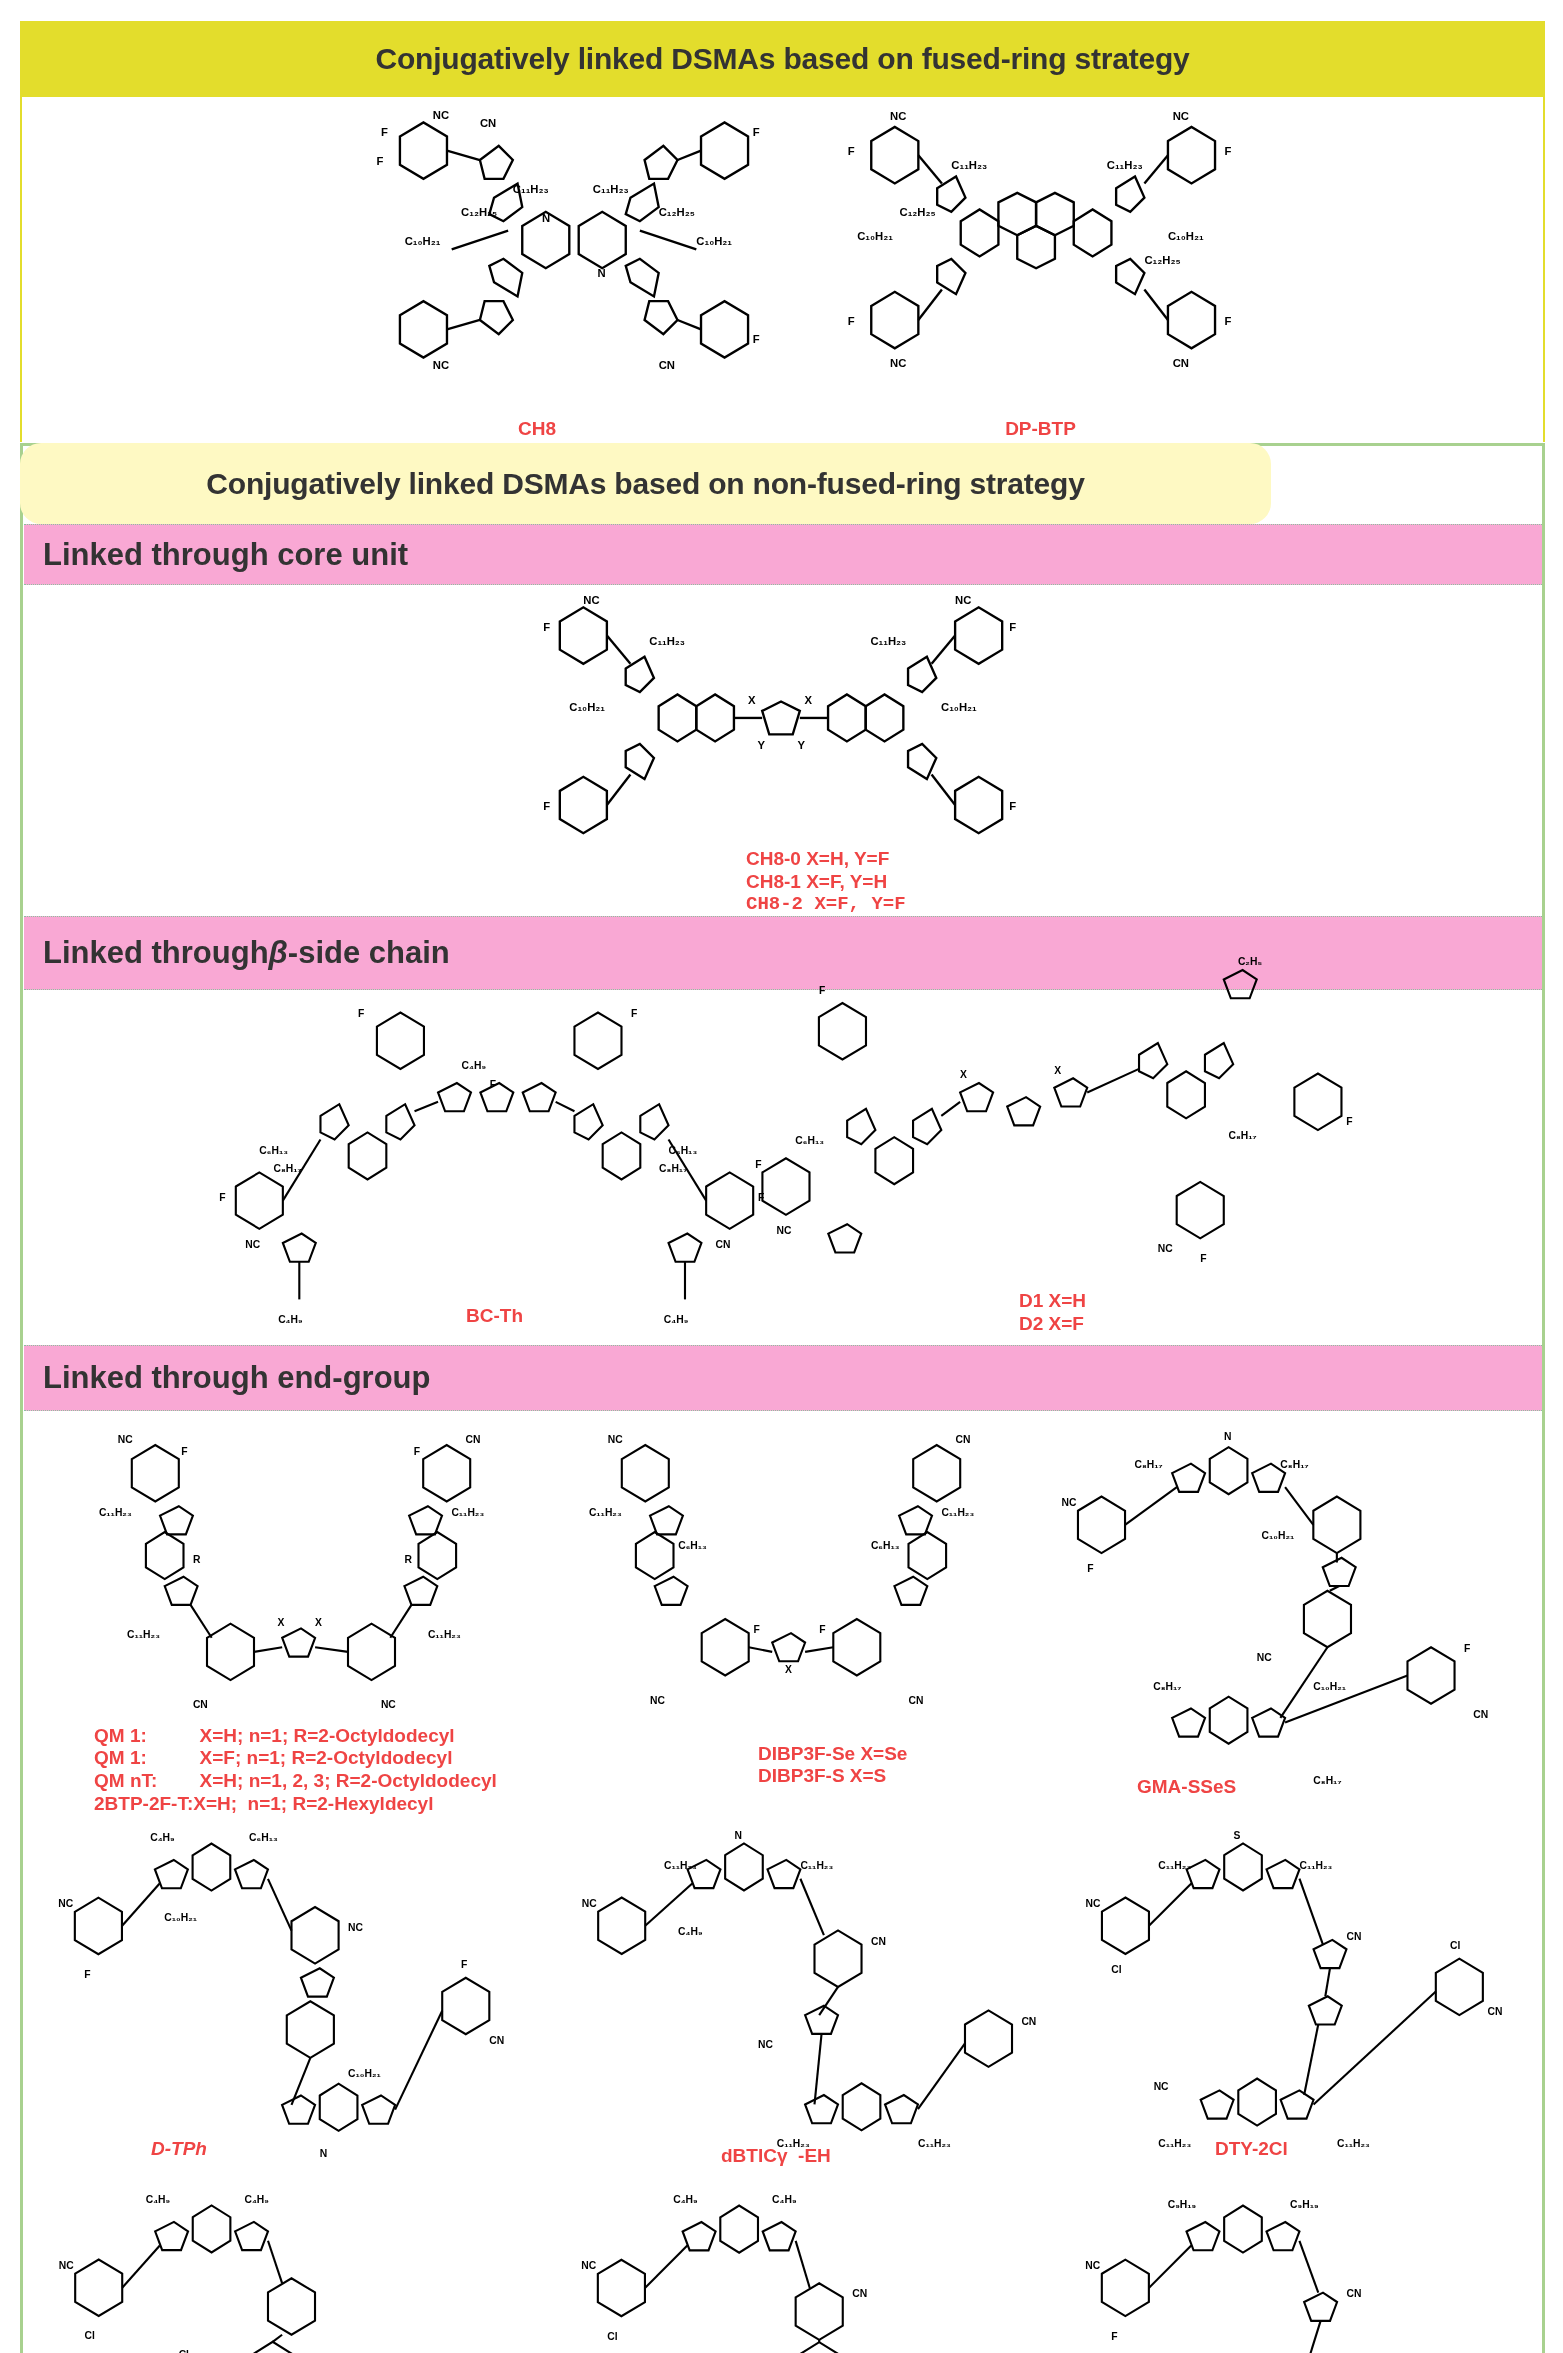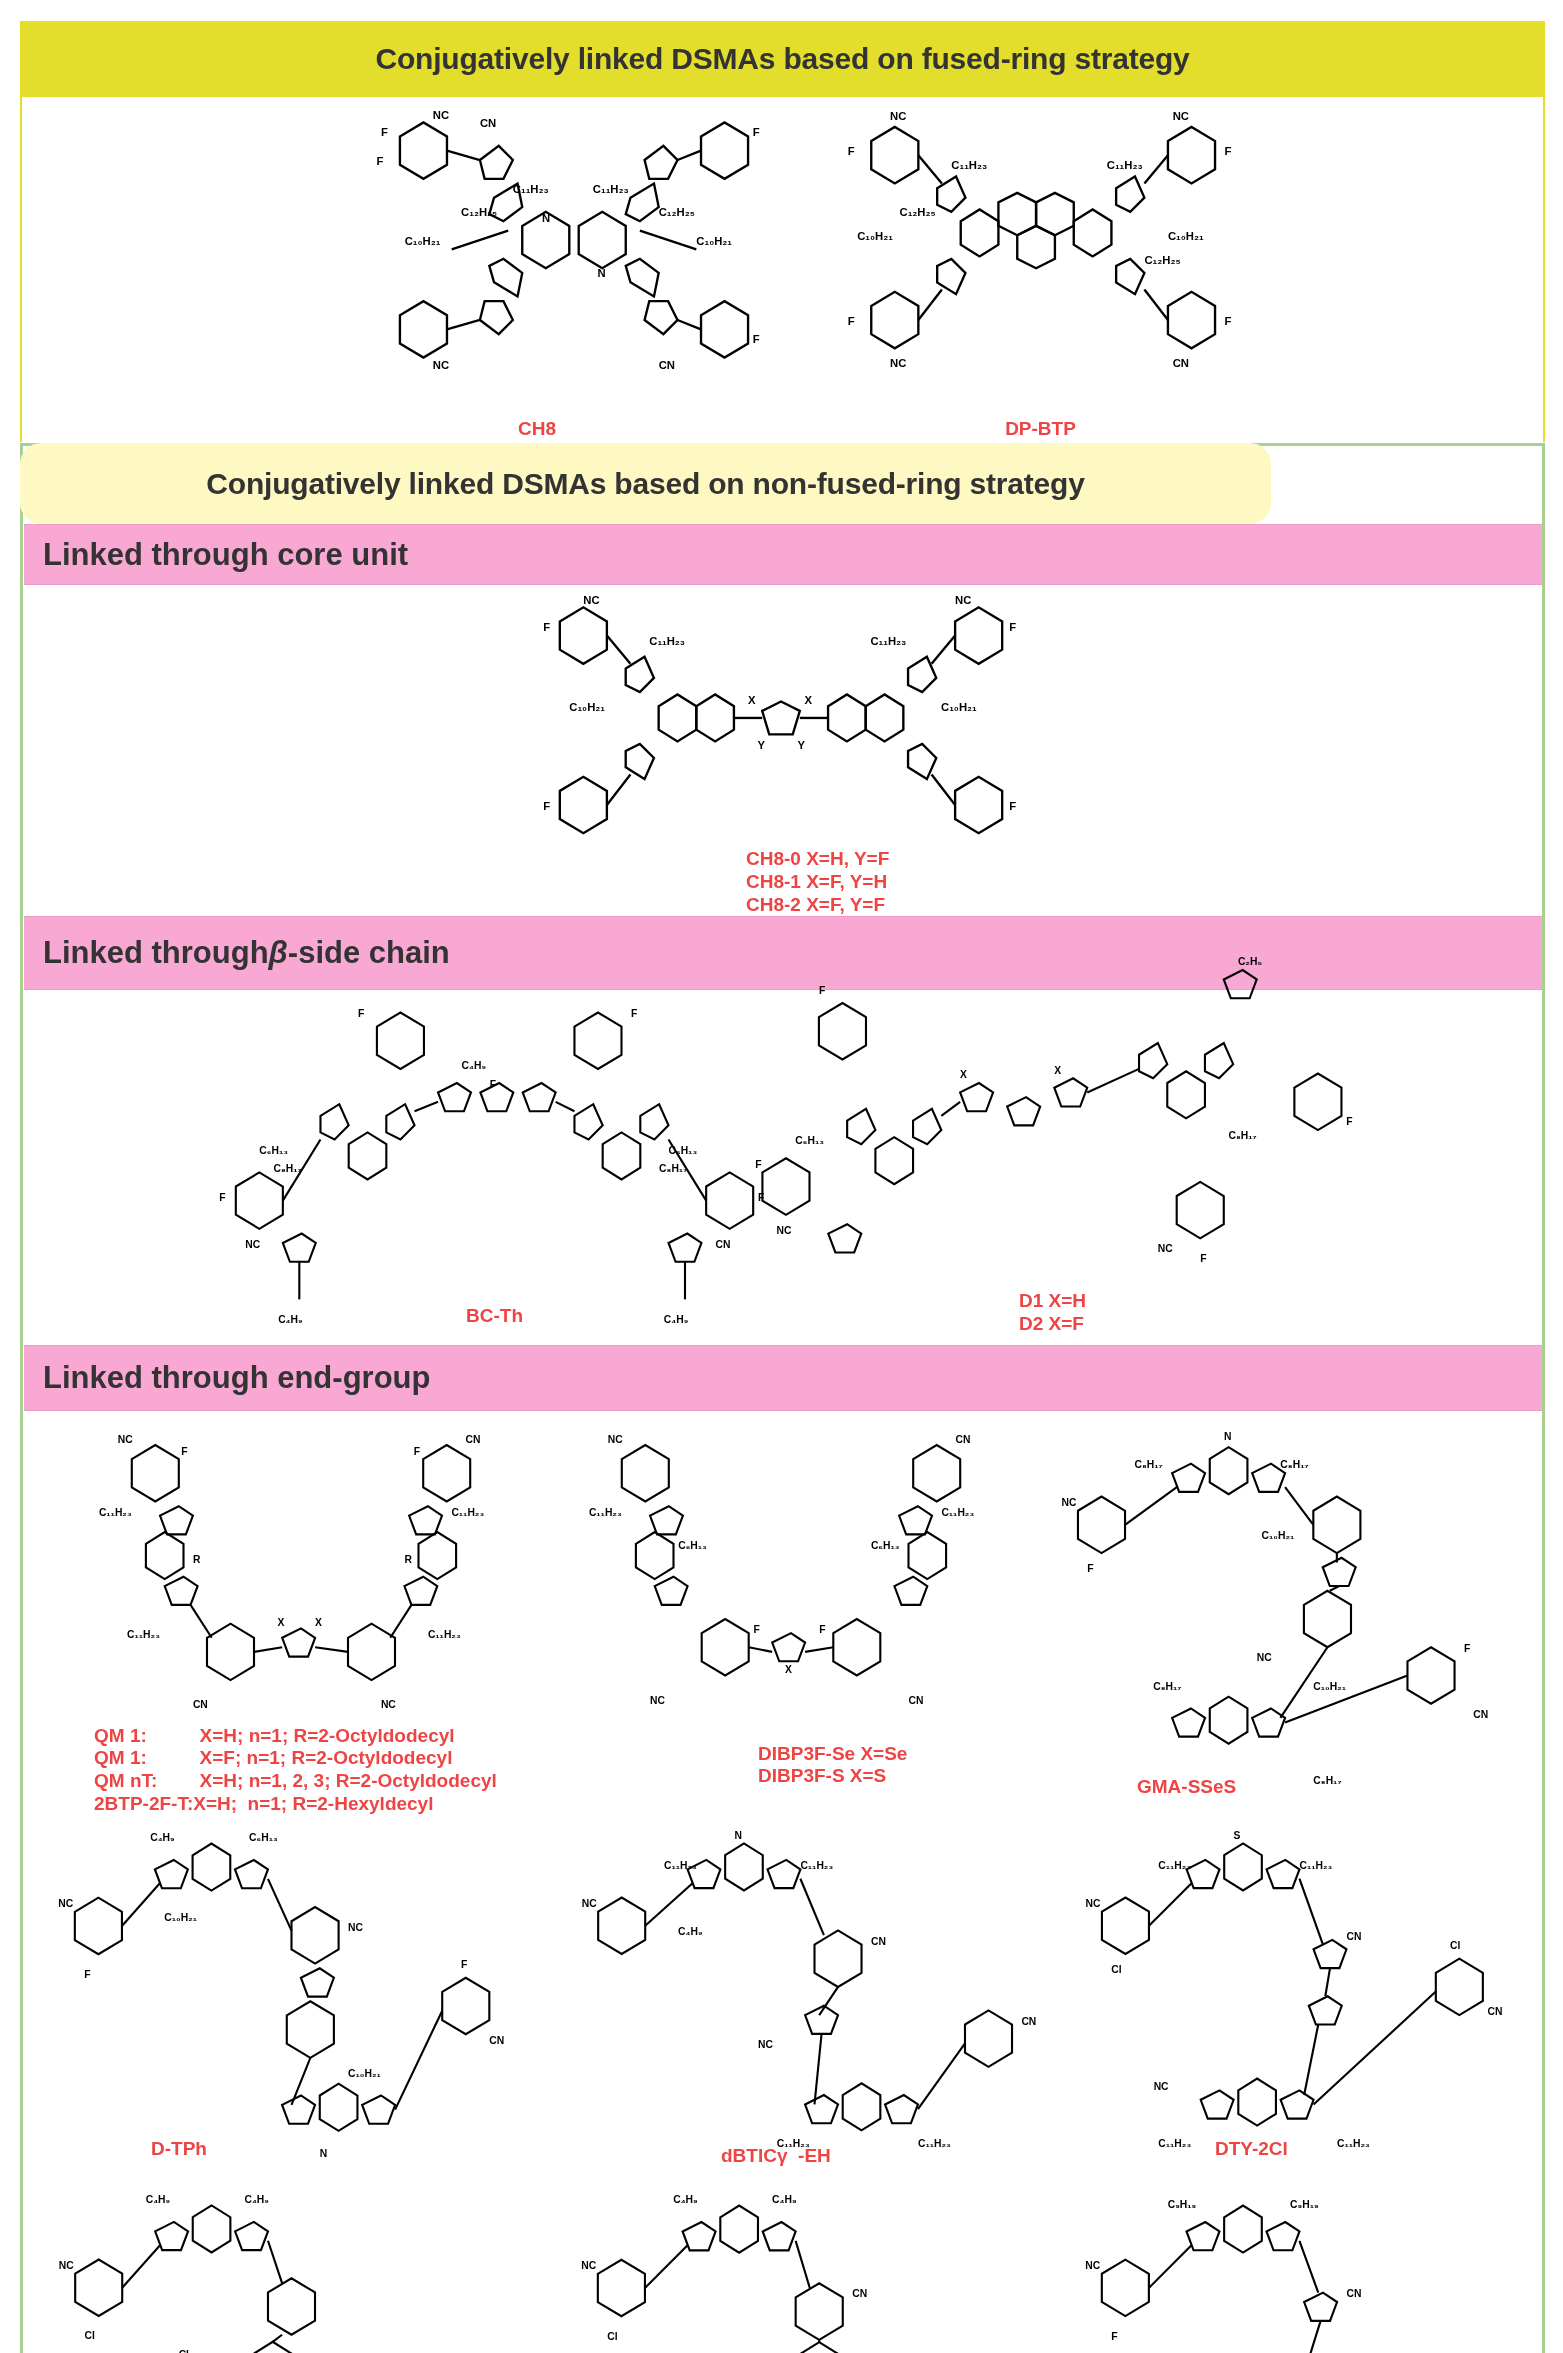--- a/index.html
+++ b/index.html
@@ -160,21 +160,21 @@
       <text x="560" y="235">X</text>
       <text x="460" y="330">Y</text>
       <text x="545" y="330">Y</text>
       <text x="5" y="460">F</text>
       <text x="995" y="460">F</text>
     </g>
   </svg>
 </div>
 <div class="label" style="left:746px;top:847px;">CH8-0 X=H, Y=F</div>
 <div class="label" style="left:746px;top:870px;">CH8-1 X=F, Y=H</div>
-<div class="label" style="left:746px;top:893px;">CH8-2 X=F, Y=F</div>
+<div class="label" style="left:746px;top:893px;font-family:Liberation Mono, monospace;">CH8-2 X=F, Y=F</div>
 
 <div class="band band-sub band-light" style="top:916px;height:74px;">
   <span>Linked through </span>
   <span class="beta">β</span>
   <span>-side chain</span>
 </div>
 
 <div class="mol" style="left:217px;top:998px;width:555px;height:330px;">
   <svg viewBox="0 0 1180 700">
     <g fill="none" stroke="#000" stroke-width="4.5">
@@ -405,21 +405,21 @@
       <text x="60" y="320">F</text>
       <text x="230" y="200">C₁₀H₂₁</text>
       <text x="620" y="220">NC</text>
       <text x="860" y="300">F</text>
       <text x="920" y="460">CN</text>
       <text x="620" y="530">C₁₀H₂₁</text>
       <text x="560" y="700">N</text>
     </g>
   </svg>
 </div>
-<div class="label" style="left:151px;top:2137px;">D-TPh</div>
+<div class="label" style="left:151px;top:2137px;font-style:italic;">D-TPh</div>
 
 <div class="mol" style="left:579px;top:1827px;width:471px;height:348px;">
   <svg viewBox="0 0 1000 740">
     <g fill="none" stroke="#000" stroke-width="4.5">
       <polygon points="310,60 350,35 390,60 390,110 350,135 310,110"></polygon>
       <polygon points="230,90 270,70 300,90 285,130 245,130"></polygon>
       <polygon points="400,90 440,70 470,90 455,130 415,130"></polygon>
       <polygon points="40,180 90,150 140,180 140,240 90,270 40,240"></polygon>
       <polygon points="500,250 550,220 600,250 600,310 550,340 500,310"></polygon>
       <polygon points="480,400 520,380 550,400 535,440 495,440"></polygon>

